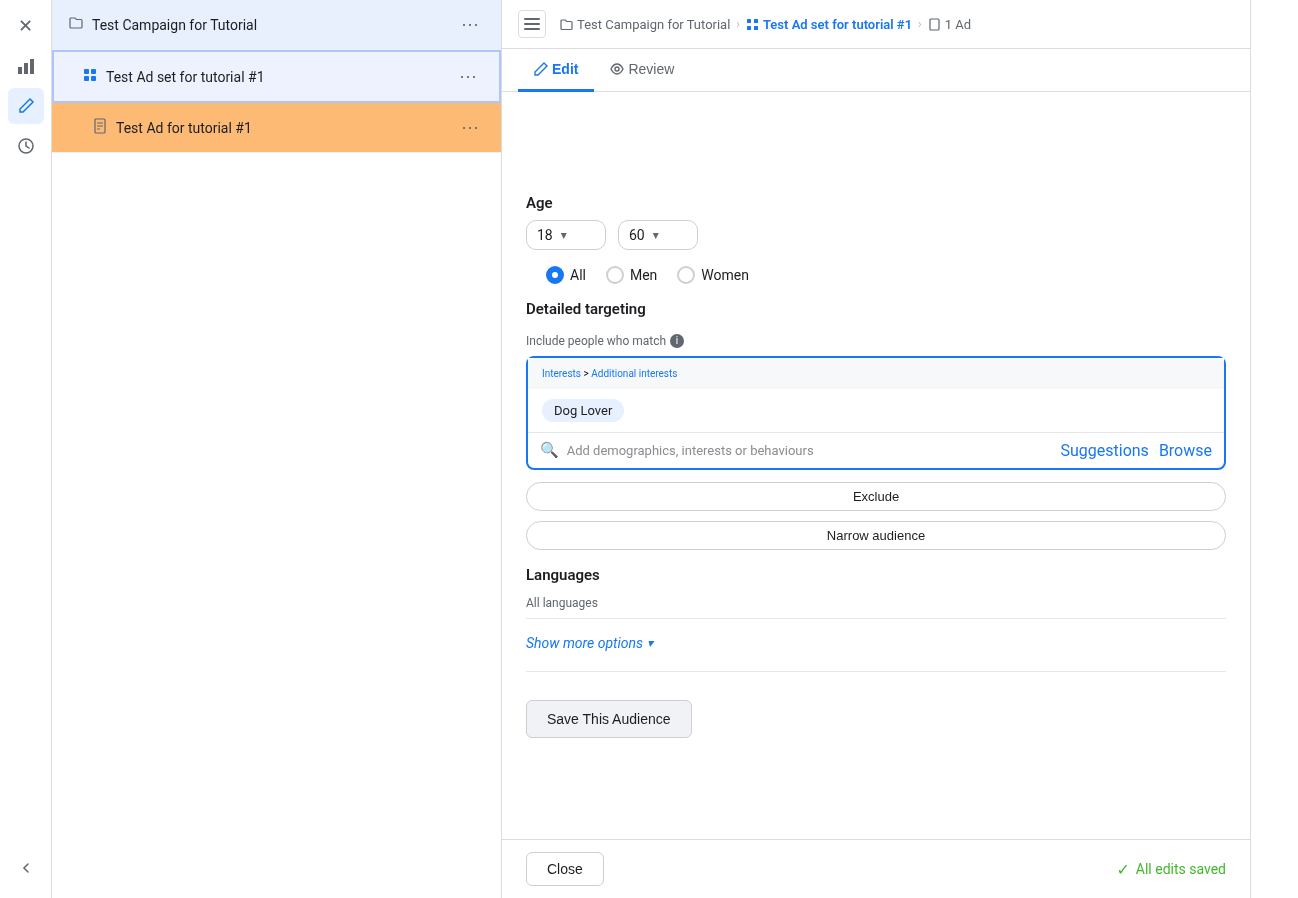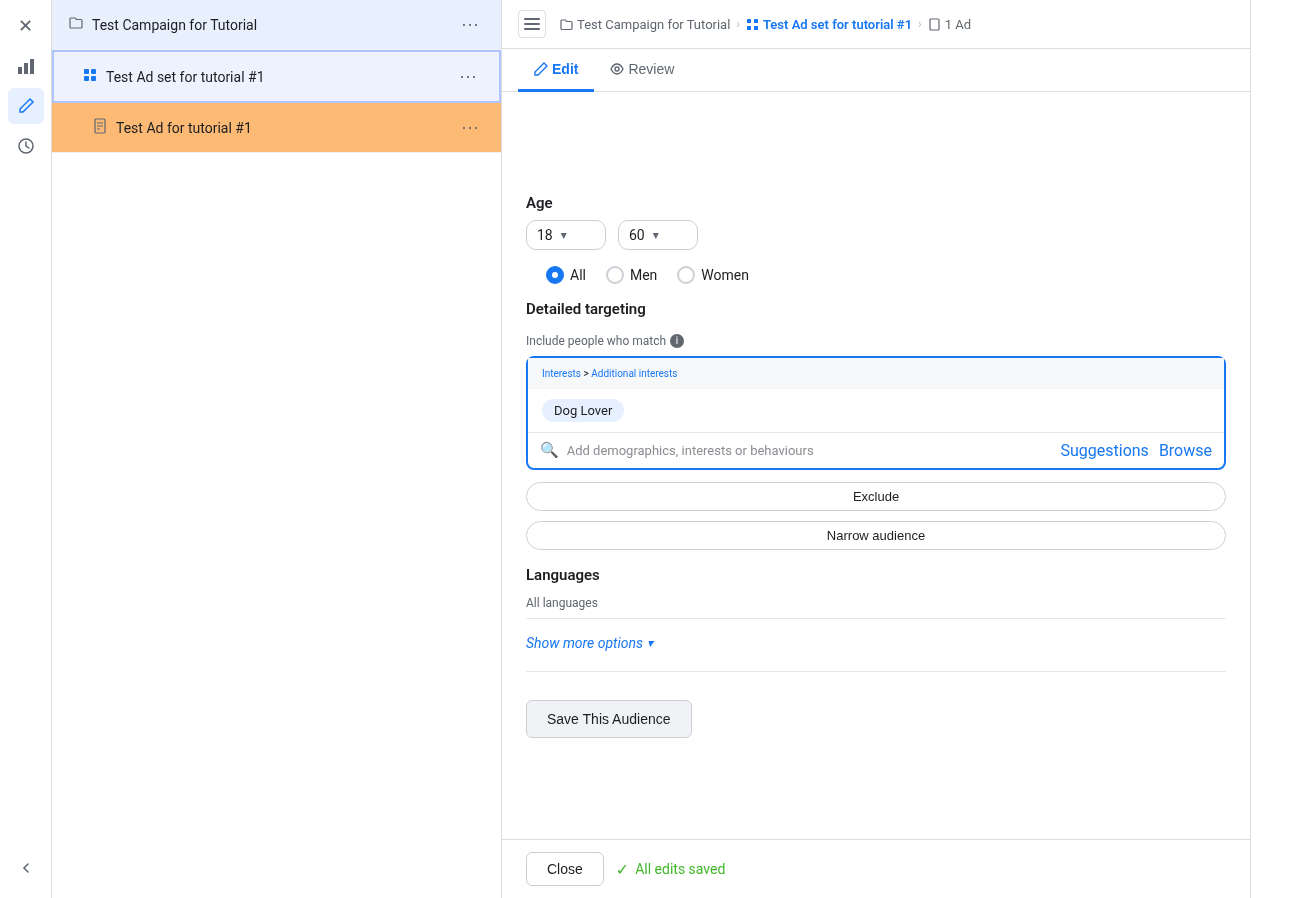--- a/index.html
+++ b/index.html
@@ -353,20 +353,21 @@
     .divider { border: none; border-top: 1px solid #e4e6eb; margin: 4px 0; }
 
     
     .bottom-bar {
       display: flex;
       align-items: center;
       gap: 12px;
       padding: 12px 24px;
       border-top: 1px solid #ddd;
       background: #fff;
+      justify-content: space-between;
     }
     .close-btn {
       border: 1px solid #ccd0d5;
       border-radius: 6px;
       padding: 8px 20px;
       font-size: 14px;
       color: #1c1e21;
       background: #fff;
       cursor: pointer;
     }

